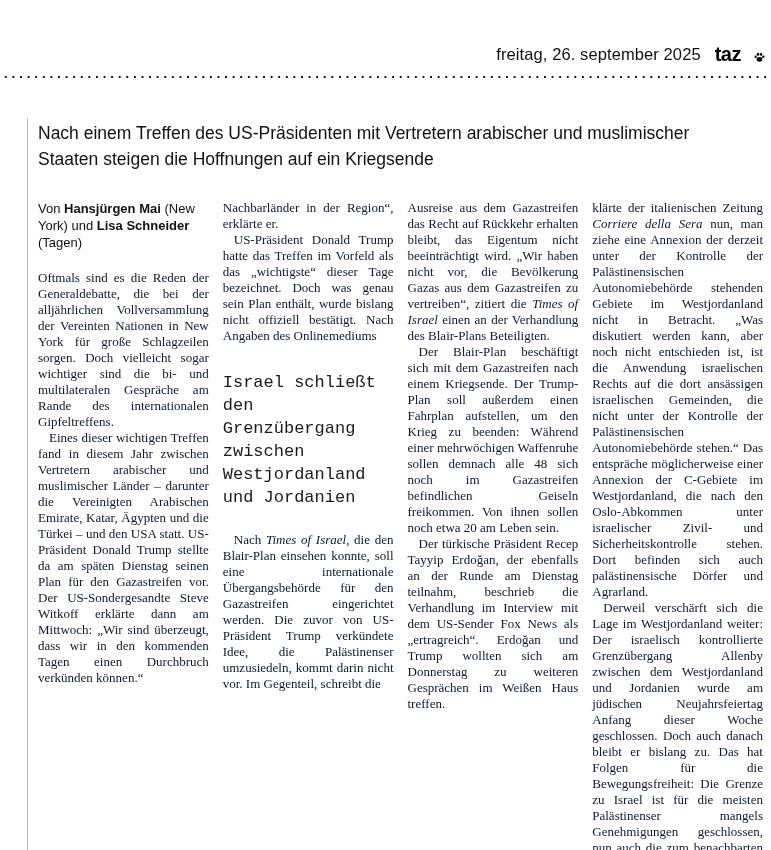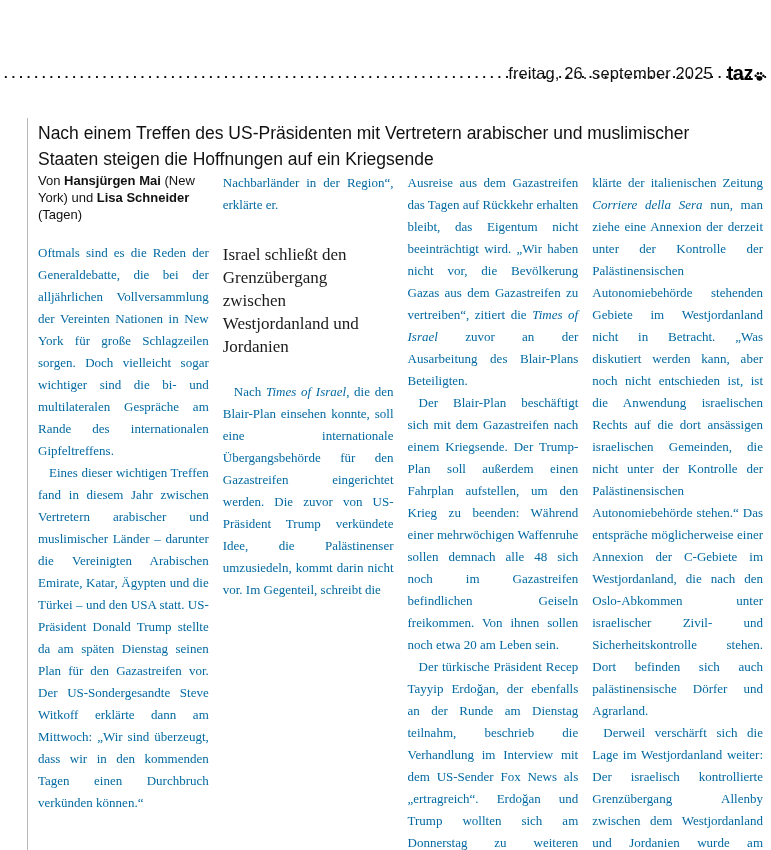--- a/index.html
+++ b/index.html
@@ -1,52 +1,52 @@
 <!DOCTYPE html>
 <html lang="de"><head>
 <meta charset="utf-8">
 <style>
   html,body{margin:0;padding:0;background:#fff;}
   .page{position:relative;width:771px;height:850px;background:#fff;overflow:hidden;
         font-family:"Liberation Sans",sans-serif;color:#000;}
 
   
-  .masthead{position:absolute;top:44px;right:6px;display:flex;align-items:center;gap:14px;margin-top:19px;}
+  .masthead{position:absolute;top:44px;right:6px;display:flex;align-items:center;gap:14px;}
   .date{font-size:16.5px;color:#111;letter-spacing:0.1px;}
-  .logo{display:flex;align-items:flex-end;gap:1px;}
+  .logo{display:flex;align-items:flex-end;gap:13px;}
   .logo-text{font-weight:800;font-size:20px;letter-spacing:-0.5px;line-height:1;}
   .paw{width:11px;height:11px;margin-bottom:1px;}
 
   .dotted{position:absolute;top:74px;left:0;width:771px;height:4px;
           background-image:radial-gradient(circle,#111 1.25px,transparent 1.45px);
           background-size:7.6px 4px;background-position:2px 1px;background-repeat:repeat-x;}
 
   .left-rule{position:absolute;left:27px;top:118px;bottom:0;width:1px;background:#b7b7b7;}
 
   
   .content{position:absolute;left:38px;top:120px;width:725px;}
   h1.headline{margin:0 0 16px 0;font-family:"DejaVu Serif","Liberation Serif",serif;
               font-weight:bold;font-size:45px;line-height:56px;letter-spacing:-0.5px;
               white-space:pre-line;color:#000;}
-  .subheadline{margin:0 0 0 0;max-width:690px;font-size:17.5px;line-height:26px;
+  .subheadline{margin:0 0 28px 0;max-width:690px;font-size:17.5px;line-height:26px;
                font-weight:500;color:#111;}
 
   .columns{display:flex;gap:14px;align-items:flex-start;}
   .col{flex:1 1 0;min-width:0;}
 
   .byline{margin:0 0 19px 0;font-family:"Liberation Sans",sans-serif;
           font-size:13px;line-height:17px;color:#111;}
   .byline .bd{font-weight:bold;margin-top:15px;}
 
   .body-para{margin:0;font-family:"Liberation Serif",serif;font-size:13px;
-             line-height:22px;text-align:justify;hyphens:auto;color:#0369a1;}
+             line-height:16px;text-align:justify;hyphens:auto;color:#0f172a;}
   .body-para.indent{text-indent:11px;}
   .body-para .it{font-style:italic;}
 
-  .col-subhead{margin:27px 0 23px 0;font-family:Liberation Serif, serif;
+  .col-subhead{margin:27px 0 23px 0;font-family:Liberation Mono, monospace;
                font-weight:400;font-size:17px;line-height:23px;color:#1a1a1a;}
 </style>
 </head>
 <body>
 
 <div class="page">
 
   <div class="masthead">
     <span class="date">freitag, 26. september 2025</span>
     <span class="logo">
@@ -68,25 +68,26 @@
     <p class="subheadline">Nach einem Treffen des US-Präsidenten mit Vertretern arabischer und muslimischer Staaten steigen die Hoffnungen auf ein Kriegsende</p>
 
     <div class="columns">
       <div class="col">
           <p class="byline"><span>Von </span><span class="bd">Hansjürgen Mai</span><span> (New York) und </span><span class="bd">Lisa Schneider</span><span> (Tagen)</span></p>
           <p class="body-para"><span>Oftmals sind es die Reden der Generaldebatte, die bei der alljährlichen Vollversammlung der Vereinten Nationen in New York für große Schlagzeilen sorgen. Doch vielleicht sogar wichtiger sind die bi- und multilateralen Gespräche am Rande des internationalen Gipfeltreffens.</span></p>
           <p class="body-para indent"><span>Eines dieser wichtigen Treffen fand in diesem Jahr zwischen Vertretern arabischer und muslimischer Länder – darunter die Vereinigten Arabischen Emirate, Katar, Ägypten und die Türkei – und den USA statt. US-Präsident Donald Trump stellte da am späten Dienstag seinen Plan für den Gazastreifen vor. Der US-Sondergesandte Steve Witkoff erklärte dann am Mittwoch: „Wir sind überzeugt, dass wir in den kommenden Tagen einen Durchbruch verkünden können.“</span></p>
         </div>
       <div class="col">
           <p class="body-para"><span>Nachbarländer in der Region“, erklärte er.</span></p>
+          <p class="body-para indent"><span>US-Präsident Donald Trump hatte das Treffen im Vorfeld als das „wichtigste“ dieser Tage bezeichnet. Doch was genau sein Plan enthält, wurde bislang nicht offiziell bestätigt. Nach Angaben des Onlinemediums</span></p>
           <h2 class="col-subhead">Israel schließt den Grenzübergang zwischen Westjordanland und Jordanien</h2>
           <p class="body-para indent"><span>Nach </span><span class="it">Times of Israel</span><span>, die den Blair-Plan einsehen konnte, soll eine internationale Übergangsbehörde für den Gazastreifen eingerichtet werden. Die zuvor von US-Präsident Trump verkündete Idee, die Palästinenser umzusiedeln, kommt darin nicht vor. Im Gegenteil, schreibt die </span></p>
         </div>
       <div class="col">
-          <p class="body-para"><span>Ausreise aus dem Gazastreifen das Tagen auf Rückkehr erhalten bleibt, das Eigentum nicht beeinträchtigt wird. „Wir haben nicht vor, die Bevölkerung Gazas aus dem Gazastreifen zu vertreiben“, zitiert die </span><span class="it">Times of Israel</span><span> zuvor an der Ausarbeitung des Blair-Plans Beteiligten.</span></p>
+          <p class="body-para"><span>Ausreise aus dem Gazastreifen das Recht auf Rückkehr erhalten bleibt, das Eigentum nicht beeinträchtigt wird. „Wir haben nicht vor, die Bevölkerung Gazas aus dem Gazastreifen zu vertreiben“, zitiert die </span><span class="it">Times of Israel</span><span> einen an der Verhandlung des Blair-Plans Beteiligten.</span></p>
           <p class="body-para indent"><span>Der Blair-Plan beschäftigt sich mit dem Gazastreifen nach einem Kriegsende. Der Trump-Plan soll außerdem einen Fahrplan aufstellen, um den Krieg zu beenden: Während einer mehrwöchigen Waffenruhe sollen demnach alle 48 sich noch im Gazastreifen befindlichen Geiseln freikommen. Von ihnen sollen noch etwa 20 am Leben sein.</span></p>
           <p class="body-para indent"><span>Der türkische Präsident Recep Tayyip Erdoğan, der ebenfalls an der Runde am Dienstag teilnahm, beschrieb die Verhandlung im Interview mit dem US-Sender Fox News als „ertragreich“. Erdoğan und Trump wollten sich am Donnerstag zu weiteren Gesprächen im Weißen Haus treffen.</span></p>
         </div>
       <div class="col">
           <p class="body-para"><span>klärte der italienischen Zeitung </span><span class="it">Corriere della Sera</span><span> nun, man ziehe eine Annexion der derzeit unter der Kontrolle der Palästinensischen Autonomiebehörde stehenden Gebiete im Westjordanland nicht in Betracht. „Was diskutiert werden kann, aber noch nicht entschieden ist, ist die Anwendung israelischen Rechts auf die dort ansässigen israelischen Gemeinden, die nicht unter der Kontrolle der Palästinensischen Autonomiebehörde stehen.“ Das entspräche möglicherweise einer Annexion der C-Gebiete im Westjordanland, die nach den Oslo-Abkommen unter israelischer Zivil- und Sicherheitskontrolle stehen. Dort befinden sich auch palästinensische Dörfer und Agrarland.</span></p>
           <p class="body-para indent"><span>Derweil verschärft sich die Lage im Westjordanland weiter: Der israelisch kontrollierte Grenzübergang Allenby zwischen dem Westjordanland und Jordanien wurde am jüdischen Neujahrsfeiertag Anfang dieser Woche geschlossen. Doch auch danach bleibt er bislang zu. Das hat Folgen für die Bewegungsfreiheit: Die Grenze zu Israel ist für die meisten Palästinenser mangels Genehmigungen geschlossen, nun auch die zum benachbarten Jordanien. Auch Warenströme sind betroffen.</span></p>
         </div>
     </div>
   </div>
 

